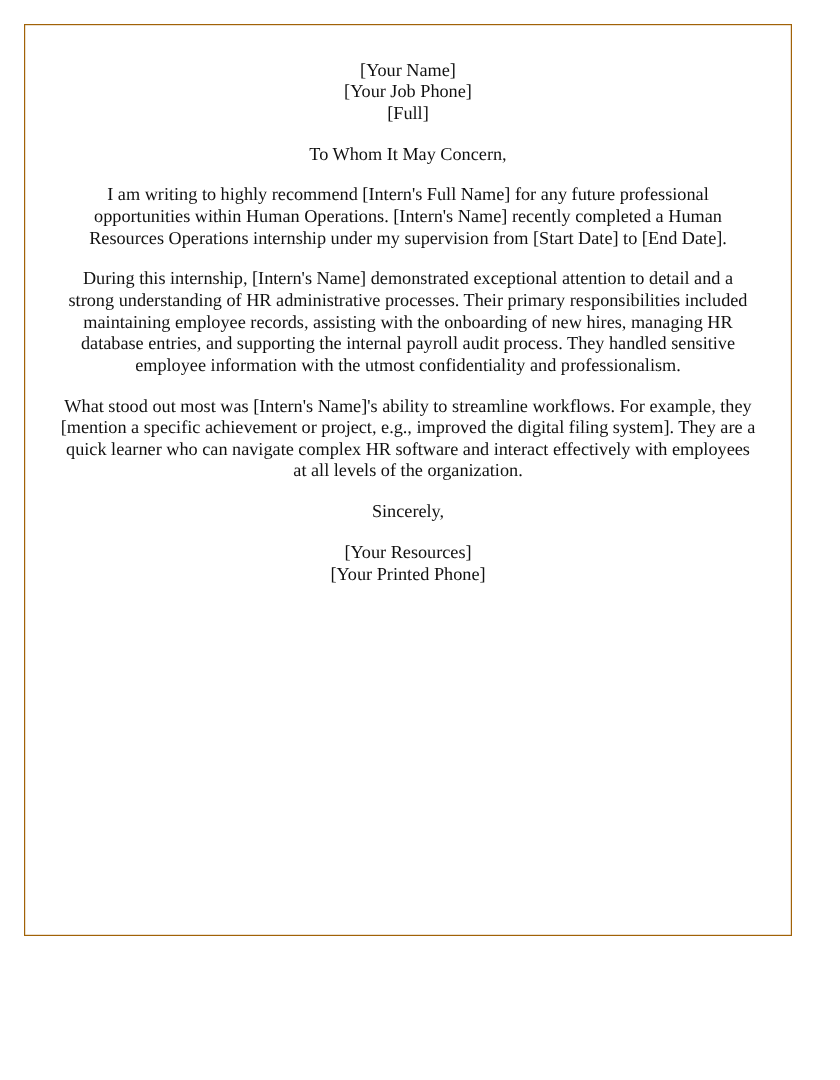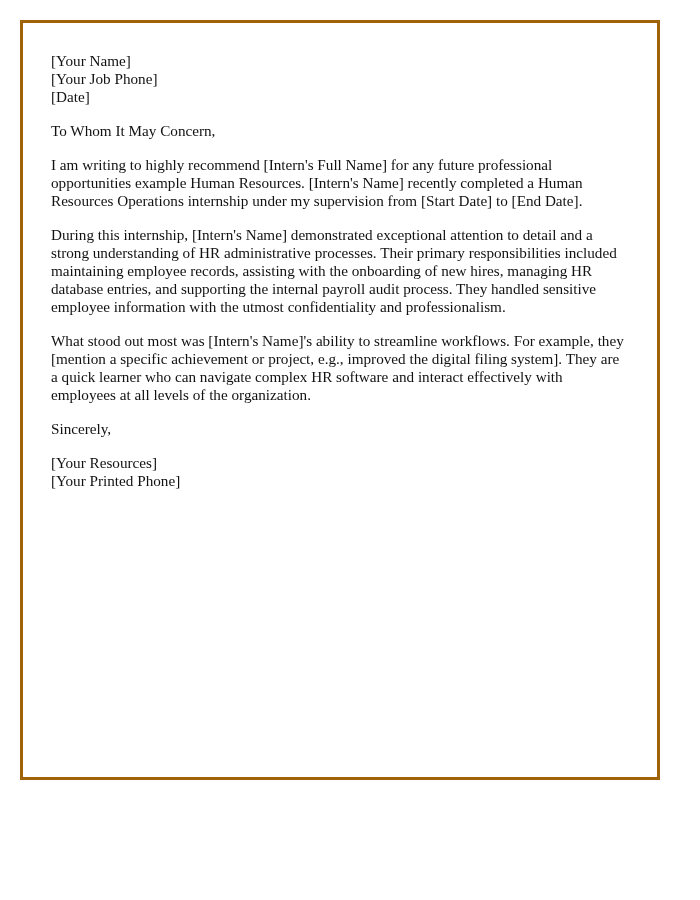--- a/index.html
+++ b/index.html
@@ -12,52 +12,53 @@
       height: 900px;
       position: relative;
       overflow: hidden;
     }
     .letter {
       position: absolute;
       left: 20px;
       top: 20px;
       width: 640px;
       height: 760px;
-      border: 3px solid #a16207;
+      border: 1px solid #a16207;
       box-sizing: border-box;
       padding: 29px 28px 0 28px;
       font-family: "Liberation Serif", "DejaVu Serif", serif;
       font-size: 15.2px;
       line-height: 18px;
       color: #111111;
+      text-align: center;
     }
     .block {
       margin: 0 0 16px 0;
     }
     .block .line {
       display: block;
     }
     p {
       margin: 12px 0 16px 0;
     }
   </style>
 </head>
 <body>
 
 <div class="letter">
 
   <div class="block">
     <span class="line">[Your Name]</span>
     <span class="line">[Your Job Phone]</span>
-    <span class="line">[Date]</span>
+    <span class="line">[Full]</span>
   </div>
 
   <p>To Whom It May Concern,</p>
 
-  <p>I am writing to highly recommend [Intern's Full Name] for any future professional opportunities example Human Resources. [Intern's Name] recently completed a Human Resources Operations internship under my supervision from [Start Date] to [End Date].</p>
+  <p>I am writing to highly recommend [Intern's Full Name] for any future professional opportunities within Human Operations. [Intern's Name] recently completed a Human Resources Operations internship under my supervision from [Start Date] to [End Date].</p>
   <p>During this internship, [Intern's Name] demonstrated exceptional attention to detail and a strong understanding of HR administrative processes. Their primary responsibilities included maintaining employee records, assisting with the onboarding of new hires, managing HR database entries, and supporting the internal payroll audit process. They handled sensitive employee information with the utmost confidentiality and professionalism.</p>
   <p>What stood out most was [Intern's Name]'s ability to streamline workflows. For example, they [mention a specific achievement or project, e.g., improved the digital filing system]. They are a quick learner who can navigate complex HR software and interact effectively with employees at all levels of the organization.</p>
 
   <p>Sincerely,</p>
 
   <div class="block">
     <span class="line">[Your Resources]</span>
     <span class="line">[Your Printed Phone]</span>
   </div>
 

